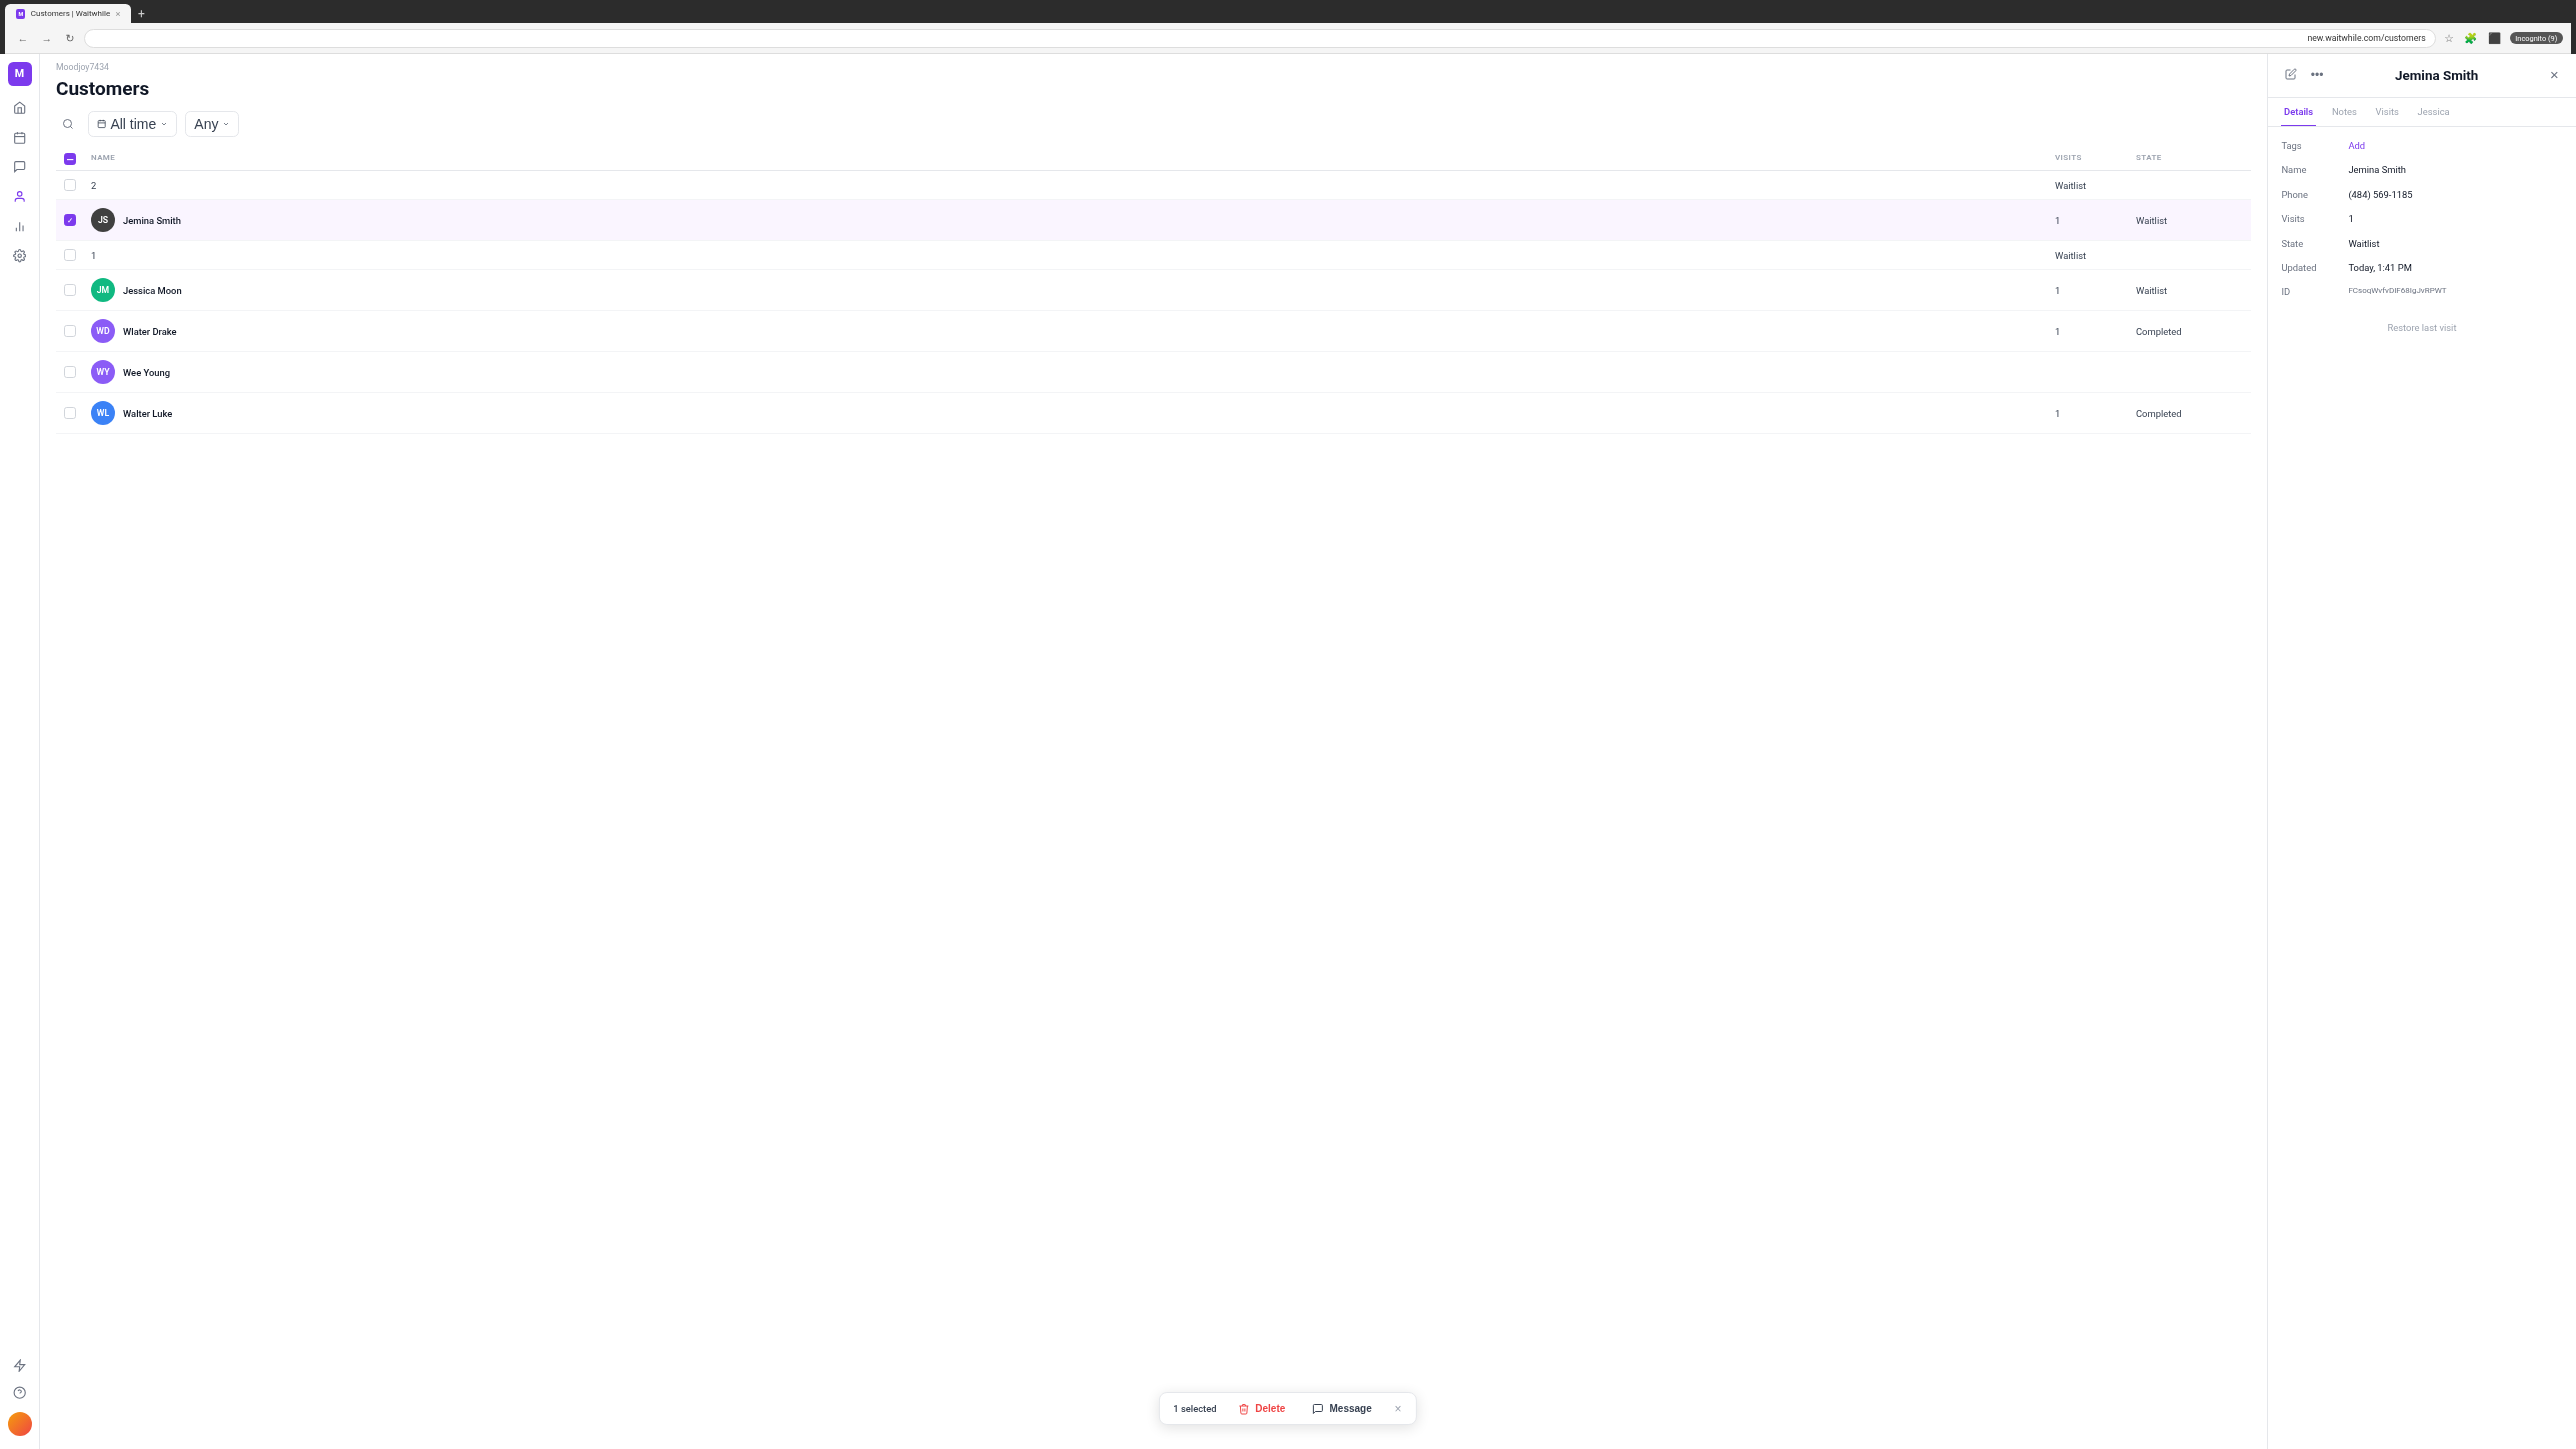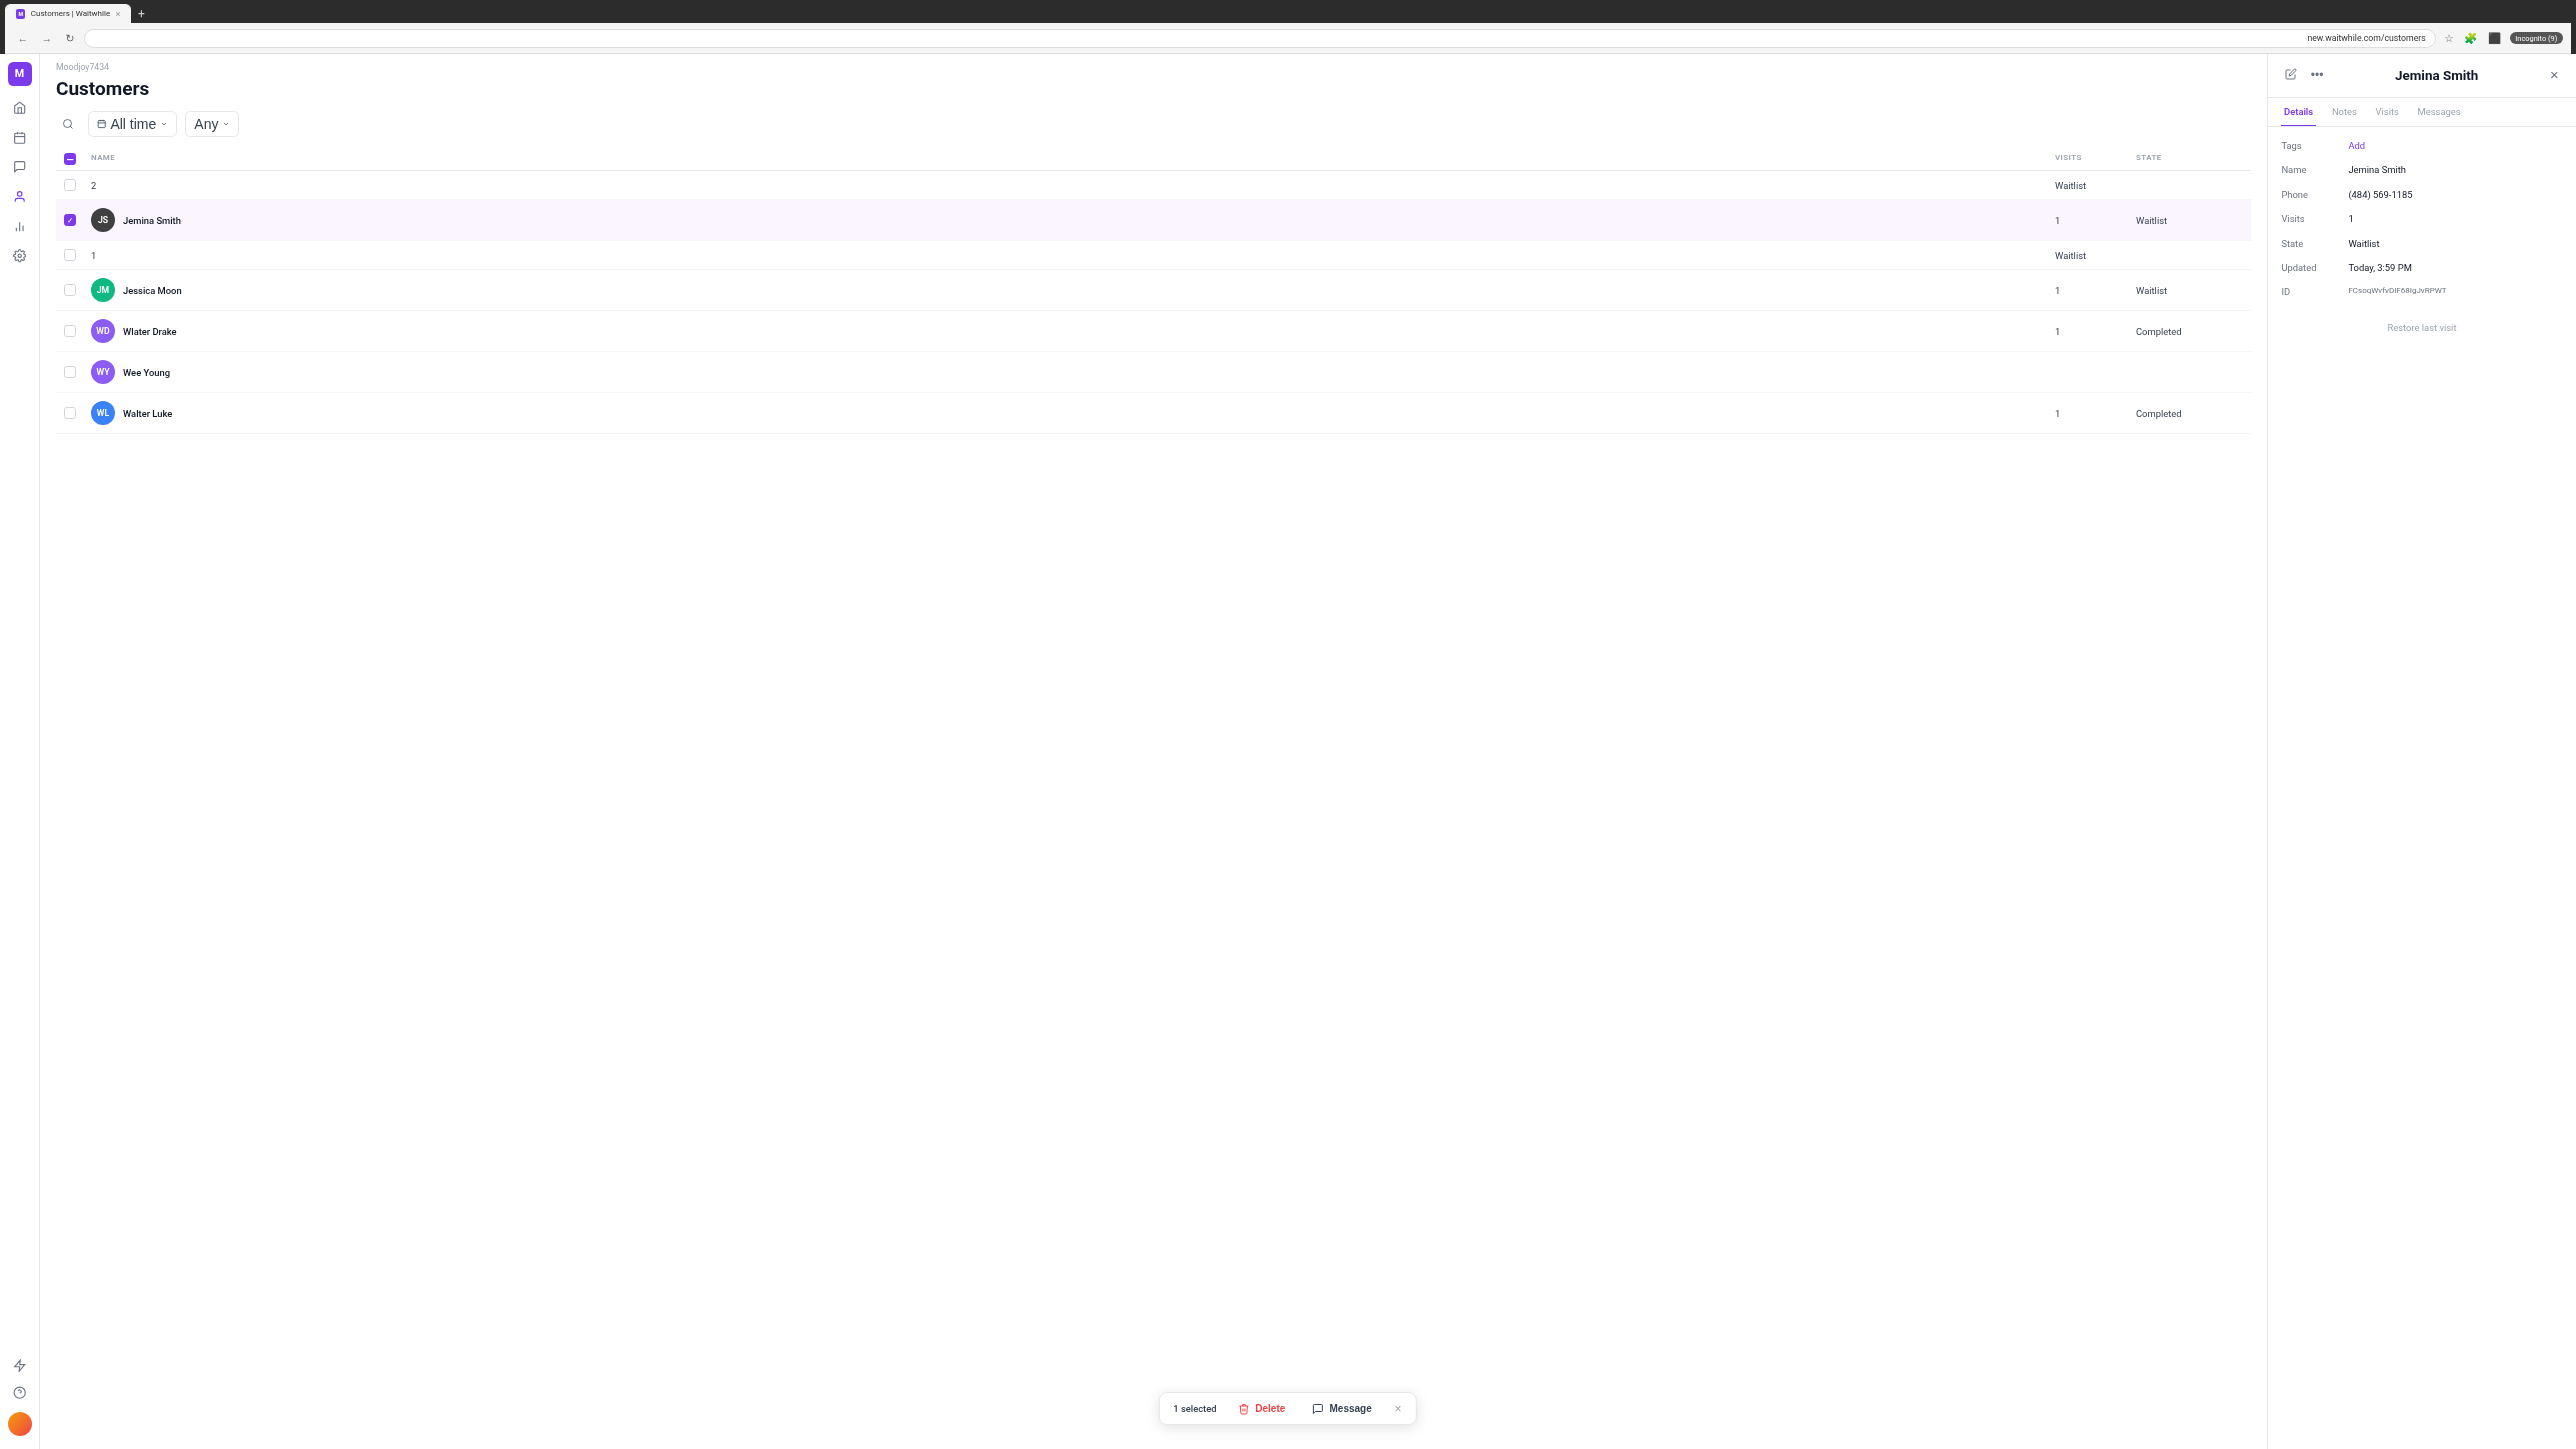--- a/index.html
+++ b/index.html
@@ -299,21 +299,21 @@
         <button class="detail-action-btn">•••</button>
       </div>
       <span class="detail-title">Jemina Smith</span>
       <button class="detail-action-btn" style="font-size:14.8px;">×</button>
     </div>
 
     <div class="detail-tabs">
       <div class="detail-tab active">Details</div>
       <div class="detail-tab">Notes</div>
       <div class="detail-tab">Visits</div>
-      <div class="detail-tab">Messages</div>
+      <div class="detail-tab">Jessica</div>
     </div>
 
     <div class="detail-body">
       <div class="detail-field">
         <span class="detail-label">Tags</span>
         <span class="add-tag">Add</span>
       </div>
       <div class="detail-field">
         <span class="detail-label">Name</span>
         <span class="detail-value">Jemina Smith</span>
@@ -325,21 +325,21 @@
       <div class="detail-field">
         <span class="detail-label">Visits</span>
         <span class="detail-value">1</span>
       </div>
       <div class="detail-field">
         <span class="detail-label">State</span>
         <span class="detail-value">Waitlist</span>
       </div>
       <div class="detail-field">
         <span class="detail-label">Updated</span>
-        <span class="detail-value">Today, 3:59 PM</span>
+        <span class="detail-value">Today, 1:41 PM</span>
       </div>
       <div class="detail-field">
         <span class="detail-label">ID</span>
         <span class="detail-value" style="font-size:8px; color:#6b7280; word-break:break-all;">FCsoqWvfvDIF68IgJvRPWT</span>
       </div>
 
       <div class="restore-visit">Restore last visit</div>
     </div>
   </div>
 </div>

